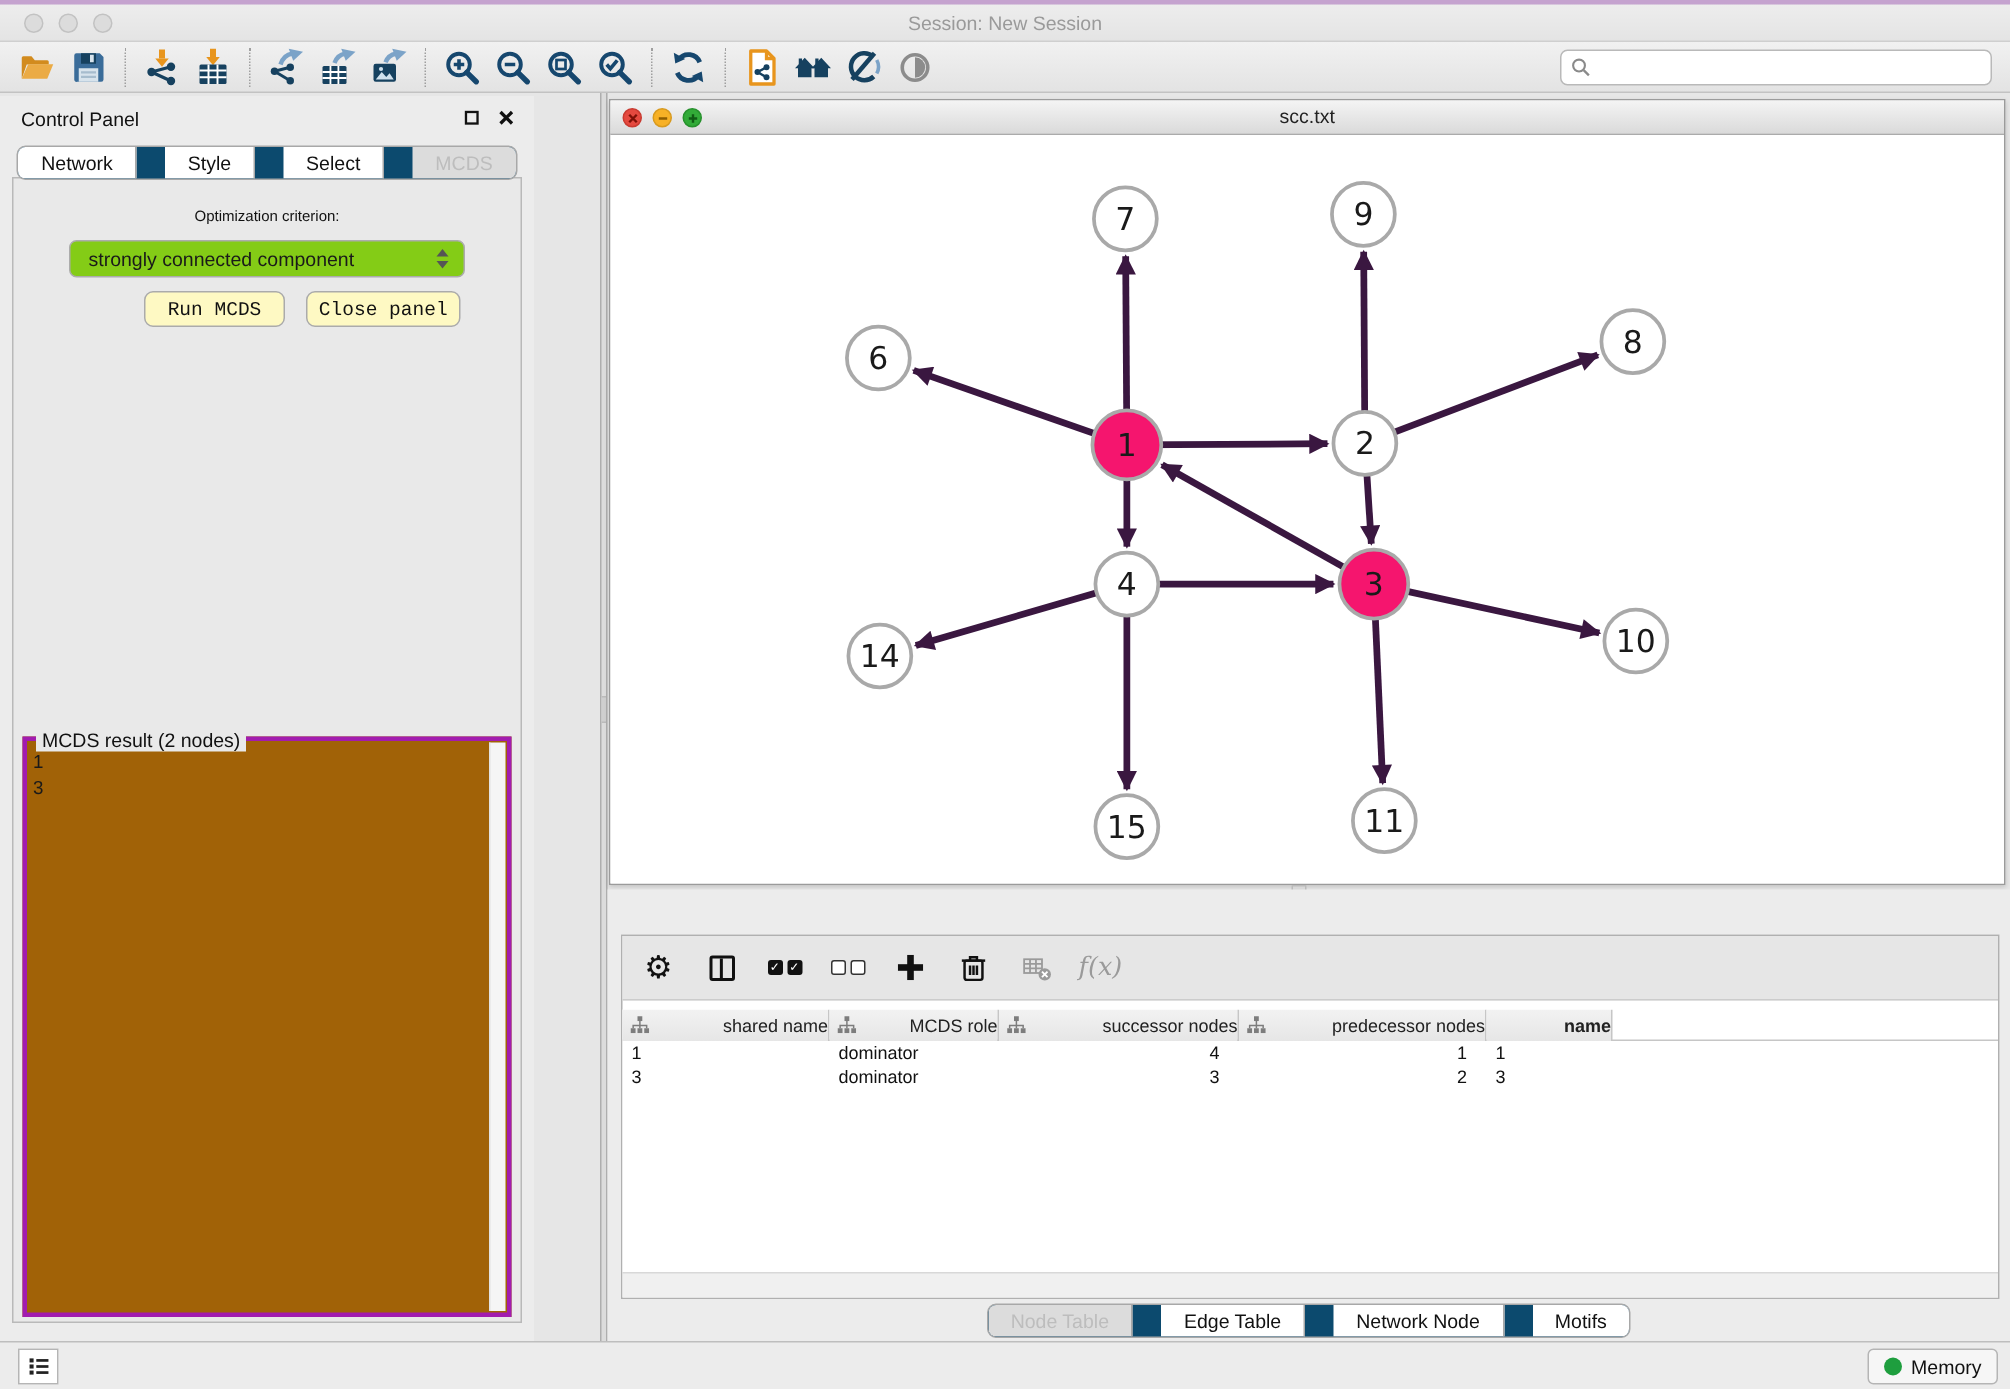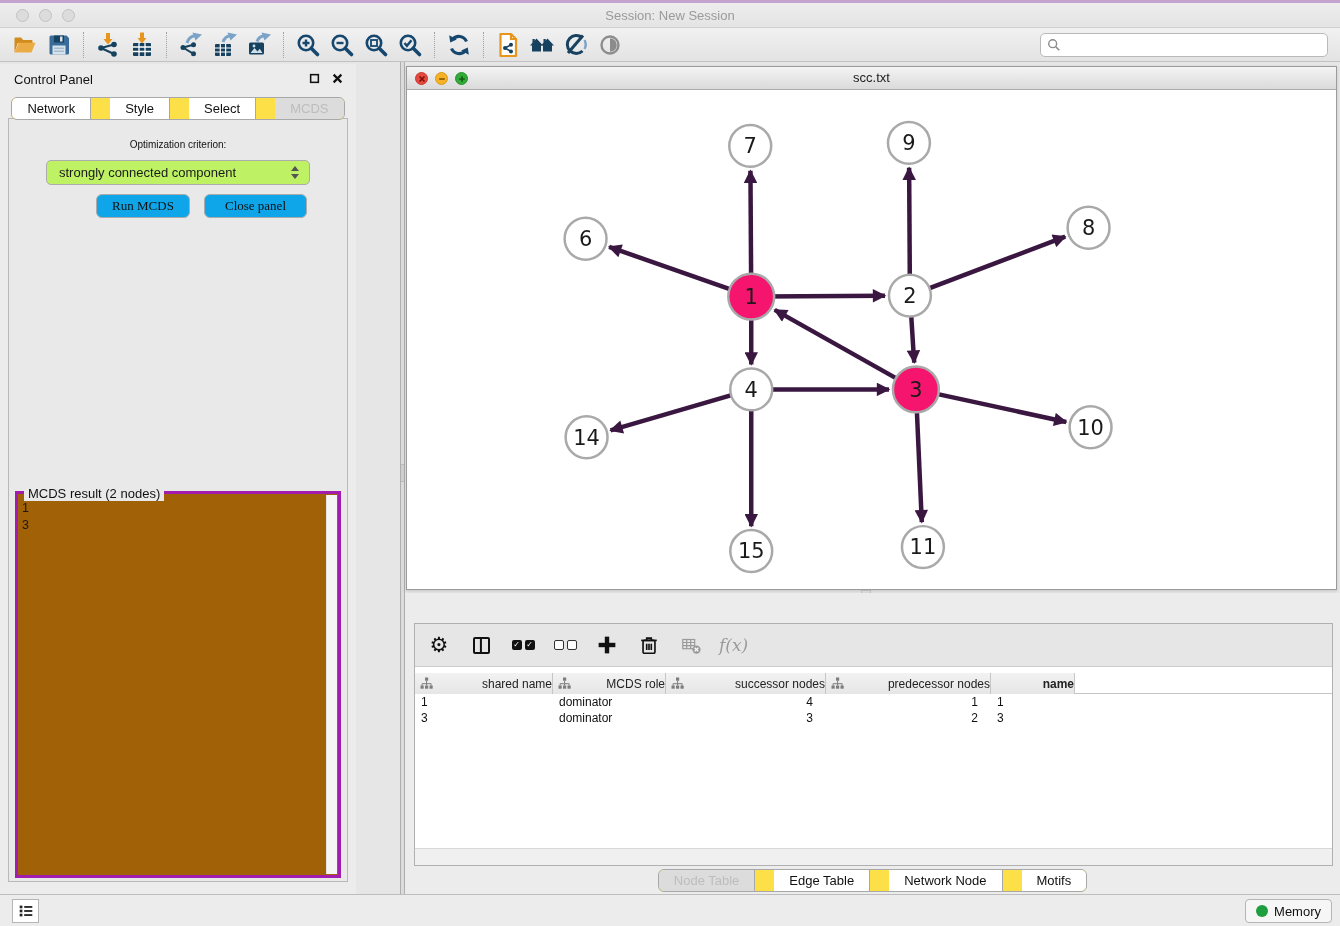--- a/index.html
+++ b/index.html
@@ -29,34 +29,34 @@
 
   
   #control-panel { position:absolute; left:0; top:2px; width:356px; height:832px; background:#ececec; }
   .panel-titlerow { position:absolute; left:0; right:0; top:6px; height:20px; }
   .panel-title { position:absolute; left:14px; top:2px; font-size:13px; color:#111; }
   .win-btns { position:absolute; right:12px; top:2px; display:flex; gap:10px; align-items:center; }
   .win-btn { width:13px; height:13px; display:flex; align-items:center; justify-content:center; }
   .win-btn svg { width:11px; height:11px; }
 
   #cp-tabs { position:absolute; left:0; right:0; top:33px; display:flex; justify-content:center; z-index:3; }
-  .tabgroup { display:flex; border:1px solid #a8a8a8; border-radius:6px; overflow:hidden; background:#fde047;gap:19px; }
+  .tabgroup { display:flex; border:1px solid #a8a8a8; border-radius:6px; overflow:hidden; background:#0c4a6e;gap:19px; }
   .cp-tab { padding:2px 15px; font-size:13px; background:#fff; color:#111; border-right:1px solid #a8a8a8; line-height:17px; }
   .cp-tab:last-child { border-right:none; }
   .cp-tab.active { background:#dcdcdc; color:#bdbdbd; }
 
   #cp-content { position:absolute; left:8px; right:8px; top:54px; bottom:14px; background:#e9e9e9; border:1px solid #b9b9b9; }
   #opt-label { position:absolute; left:0; right:0; top:20px; text-align:center; font-size:10px; color:#111; }
-  #criterion-select { position:absolute; left:37px; right:37px; top:41px; height:25px; background:#bef264; border:1px solid #acacac; border-radius:5px; display:flex; align-items:center; padding:0 10px 0 12px; font-size:13px; }
+  #criterion-select { position:absolute; left:37px; right:37px; top:41px; height:25px; background:#84cc16; border:1px solid #acacac; border-radius:5px; display:flex; align-items:center; padding:0 10px 0 12px; font-size:13px; }
   #criterion-value { flex:1; }
   .stepper { display:flex; flex-direction:column; gap:3px; align-items:center; }
   .stepper i { display:block; width:0; height:0; border-left:4px solid transparent; border-right:4px solid transparent; }
   .stepper .up { border-bottom:5px solid #555; }
   .stepper .dn { border-top:5px solid #555; }
-  .cp-btn { position:absolute; top:75px; height:24px; background:#0ea5e9; border:1px solid #ababab; border-radius:6px; font-size:13px; font-family:Liberation Serif, serif; color:#111; }
+  .cp-btn { position:absolute; top:75px; height:24px; background:#fef9c3; border:1px solid #ababab; border-radius:6px; font-size:13px; font-family:Liberation Mono, monospace; color:#111; }
   #run-btn { left:87px; width:94px; }
   #closepanel-btn { left:195px; width:103px; }
 
   #result-fieldset { position:absolute; left:6px; right:6px; top:372px; bottom:3px; border:3px solid #a21caf; background:#a16207; }
   #result-legend { position:absolute; left:6px; top:-8px; background:#e9e9e9; padding:0 4px; font-size:13px; color:#111; }
   #result-text { position:absolute; left:4px; top:6px; right:14px; bottom:4px; font-size:12.5px; line-height:17px; white-space:pre; overflow:hidden; }
   #result-scroll { position:absolute; right:1px; top:1px; bottom:1px; width:11px; background:#f5f5f5; border-left:1px solid #e2e2e2; }
 
   
   #vsplit { position:absolute; left:400px; top:0; width:5px; height:832px; background:#dcdcdc; border-left:1px solid #aeaeae; border-right:1px solid #aeaeae; }

